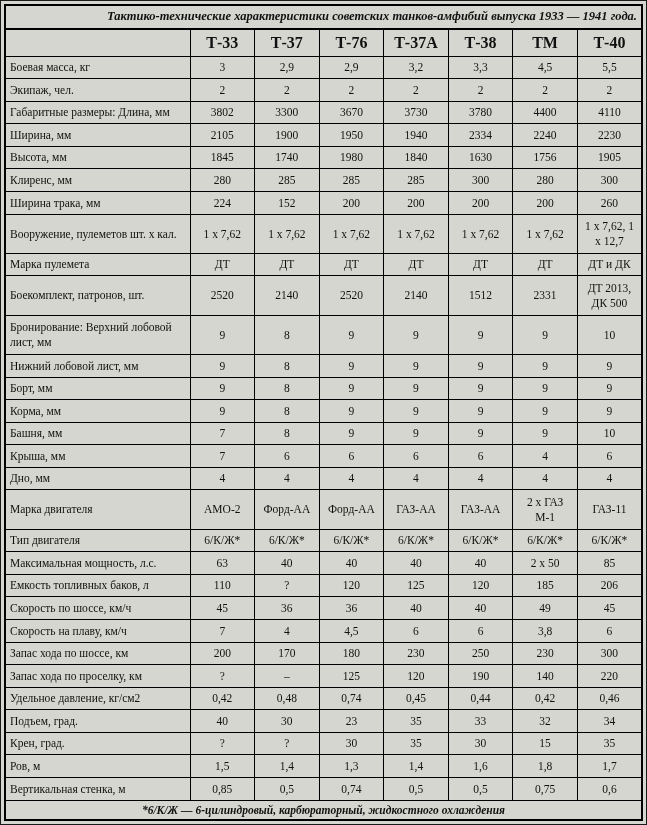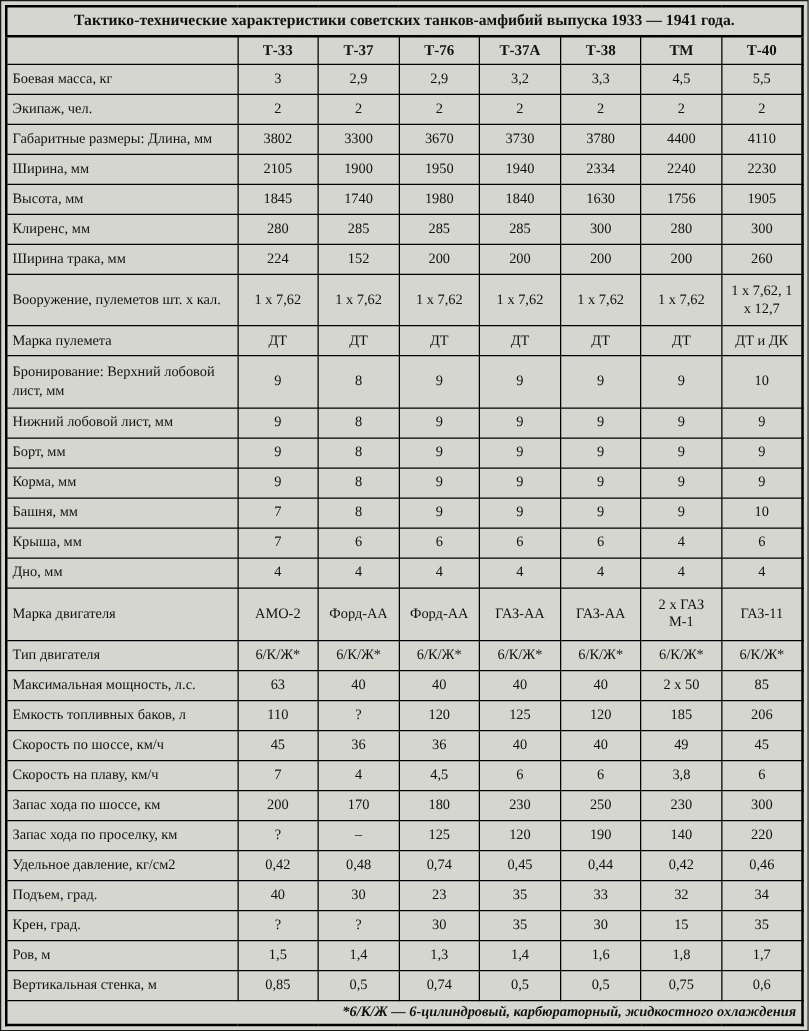--- a/index.html
+++ b/index.html
@@ -24,39 +24,40 @@
     border: 1px solid #000;
     font-size: 11.5px;
     line-height: 1.25;
     padding: 2px 4px;
     vertical-align: middle;
     color: #111;
     overflow: hidden;
   }
   tr.title-row th {
     font-weight: bold;
+    font-style: italic;
     font-size: 12.5px;
-    text-align: center;
+    text-align: right;
     border-bottom: 2px solid #000;
     padding: 3px 4px;
   }
   tr.header-row th {
     font-weight: bold;
-    font-size: 12px;
+    font-size: 16px;
     text-align: center;
     border-bottom: 1.5px solid #000;
     padding: 3px 2px;
   }
   td.label { text-align: left; padding-left: 6px; }
   td.val { text-align: center; padding-left: 2px; padding-right: 2px; }
   td.footnote {
     font-weight: bold;
     font-style: italic;
     font-size: 10.5px;
-    text-align: right;
+    text-align: center;
     border-top: 2px solid #000;
     padding: 3px 6px;
   }
 </style>
 </head>
 <body>
 
 <div class="page">
   <table class="specs">
     <colgroup>
@@ -169,20 +170,30 @@
           <td class="label">Марка пулемета</td>
           <td class="val">ДТ</td>
           <td class="val">ДТ</td>
           <td class="val">ДТ</td>
           <td class="val">ДТ</td>
           <td class="val">ДТ</td>
           <td class="val">ДТ</td>
           <td class="val">ДТ и ДК</td>
         </tr>
         <tr>
+          <td class="label">Боекомплект, патронов, шт.</td>
+          <td class="val">2520</td>
+          <td class="val">2140</td>
+          <td class="val">2520</td>
+          <td class="val">2140</td>
+          <td class="val">1512</td>
+          <td class="val">2331</td>
+          <td class="val">ДТ 2013, ДК 500</td>
+        </tr>
+        <tr>
           <td class="label">Бронирование: Верхний лобовой лист, мм</td>
           <td class="val">9</td>
           <td class="val">8</td>
           <td class="val">9</td>
           <td class="val">9</td>
           <td class="val">9</td>
           <td class="val">9</td>
           <td class="val">10</td>
         </tr>
         <tr>

